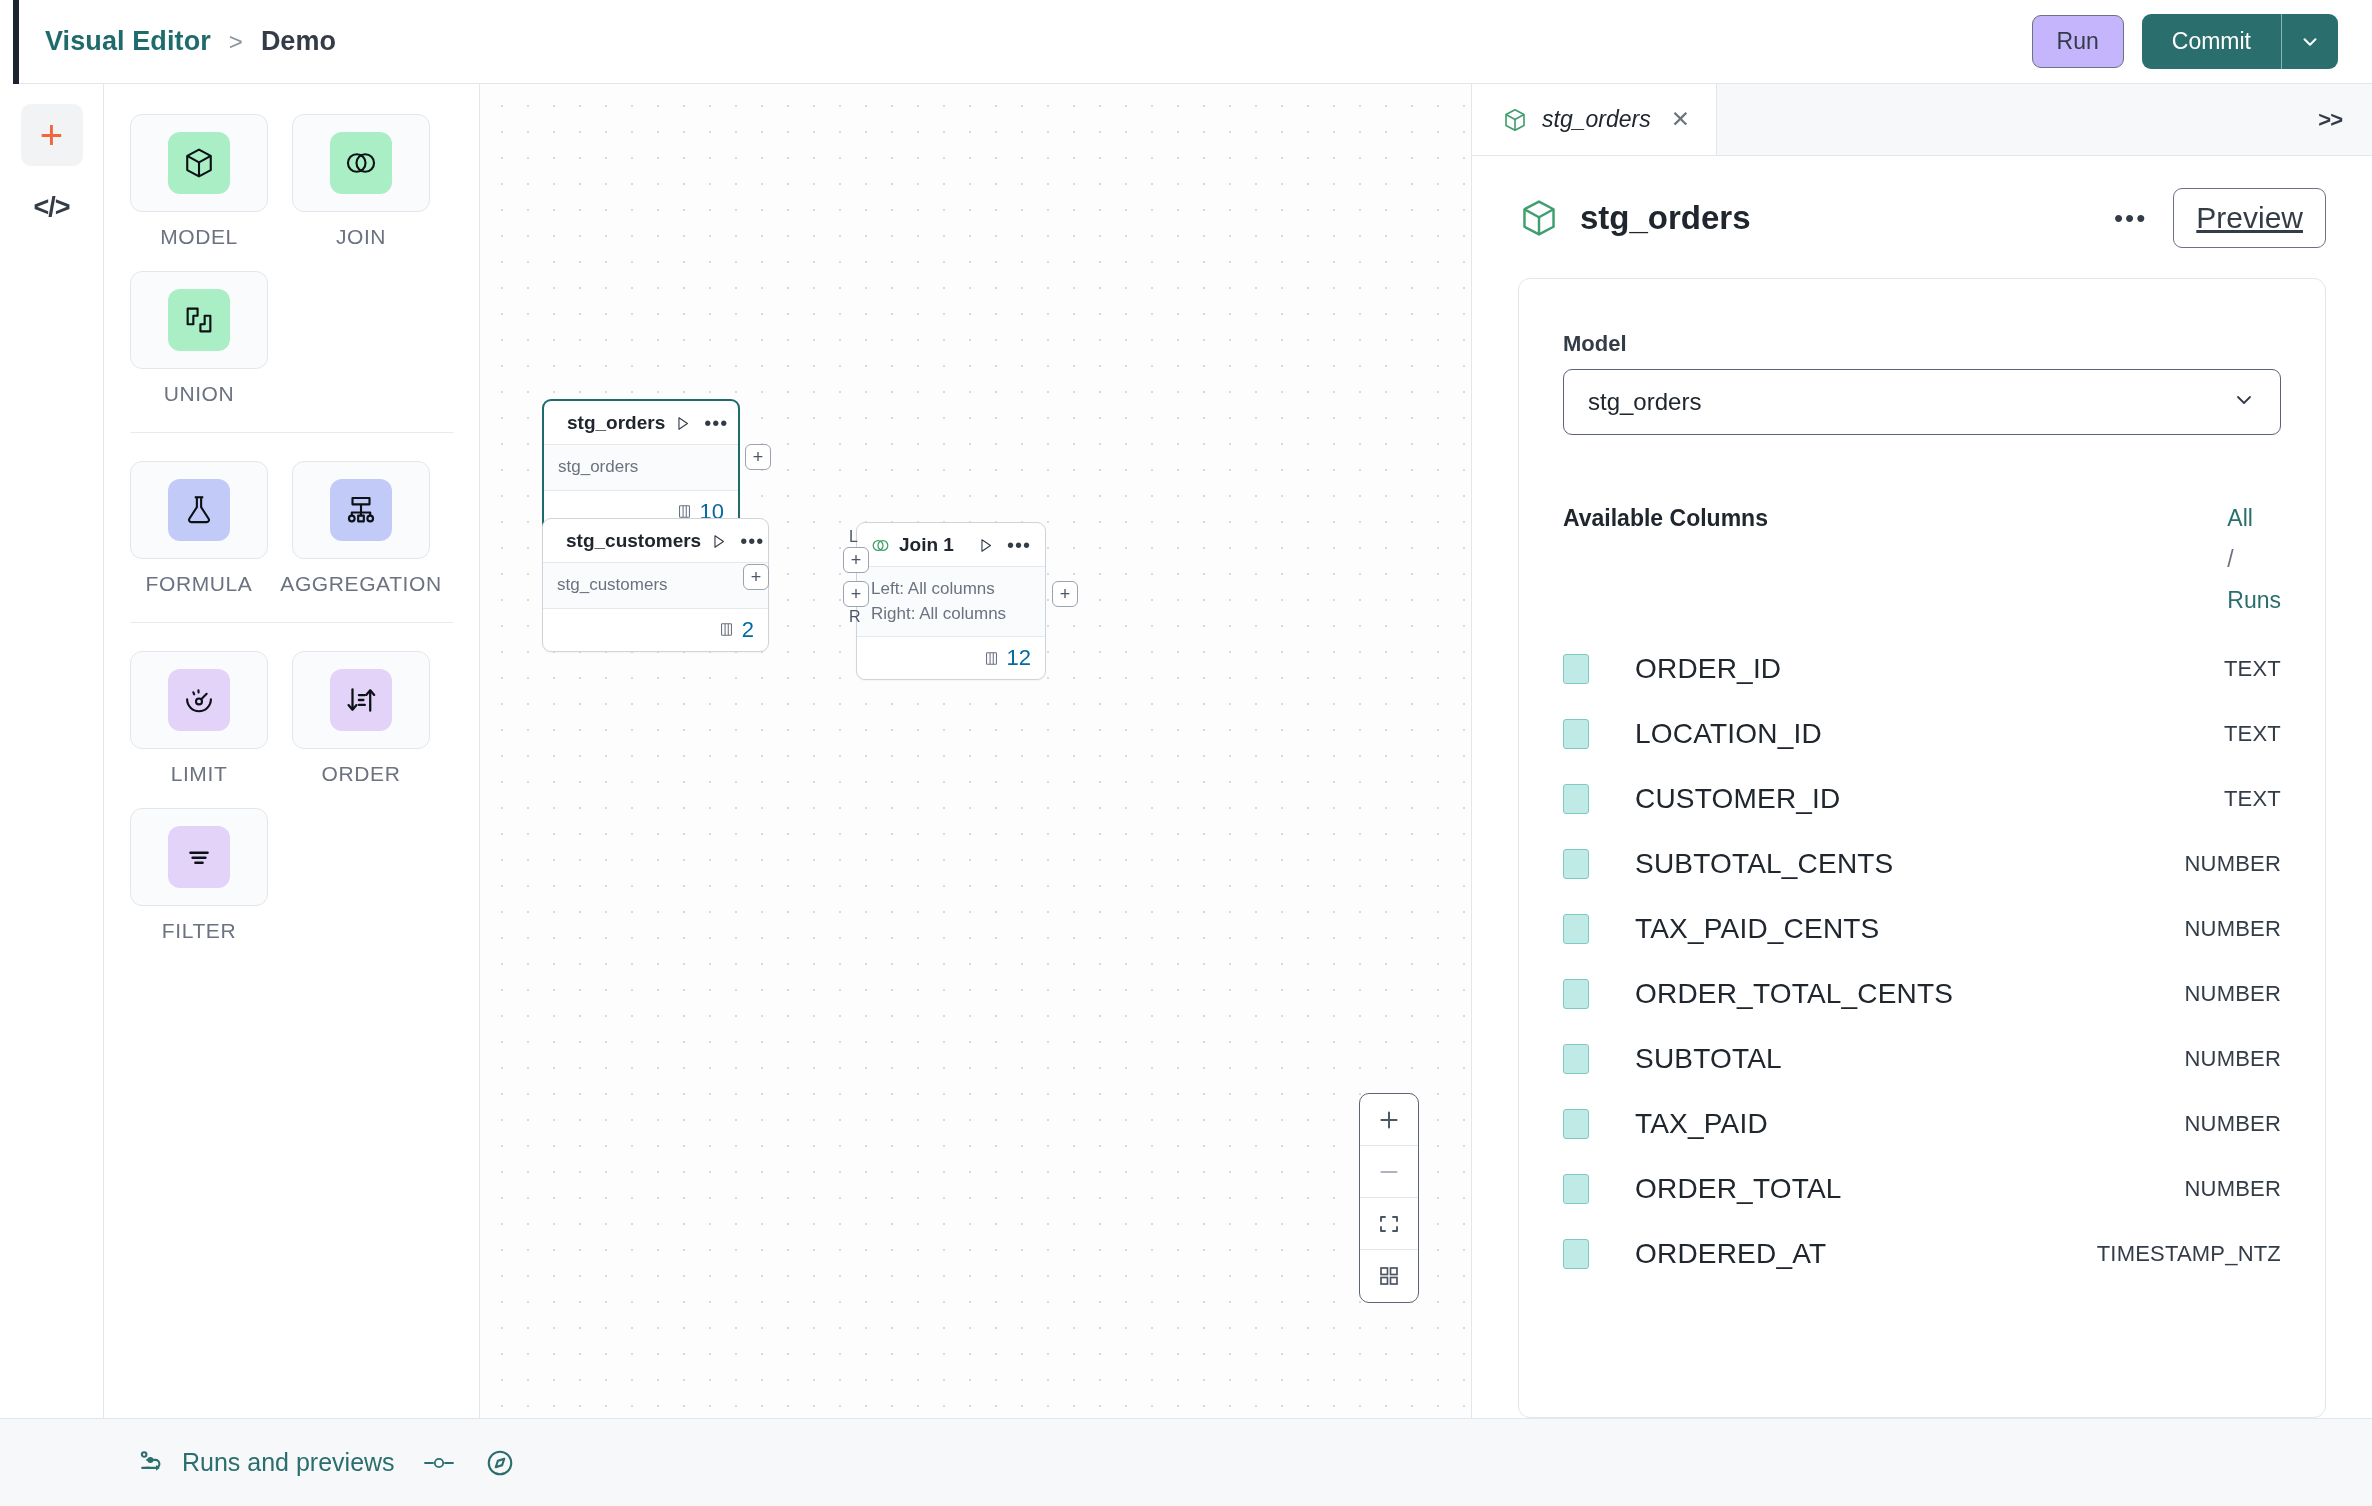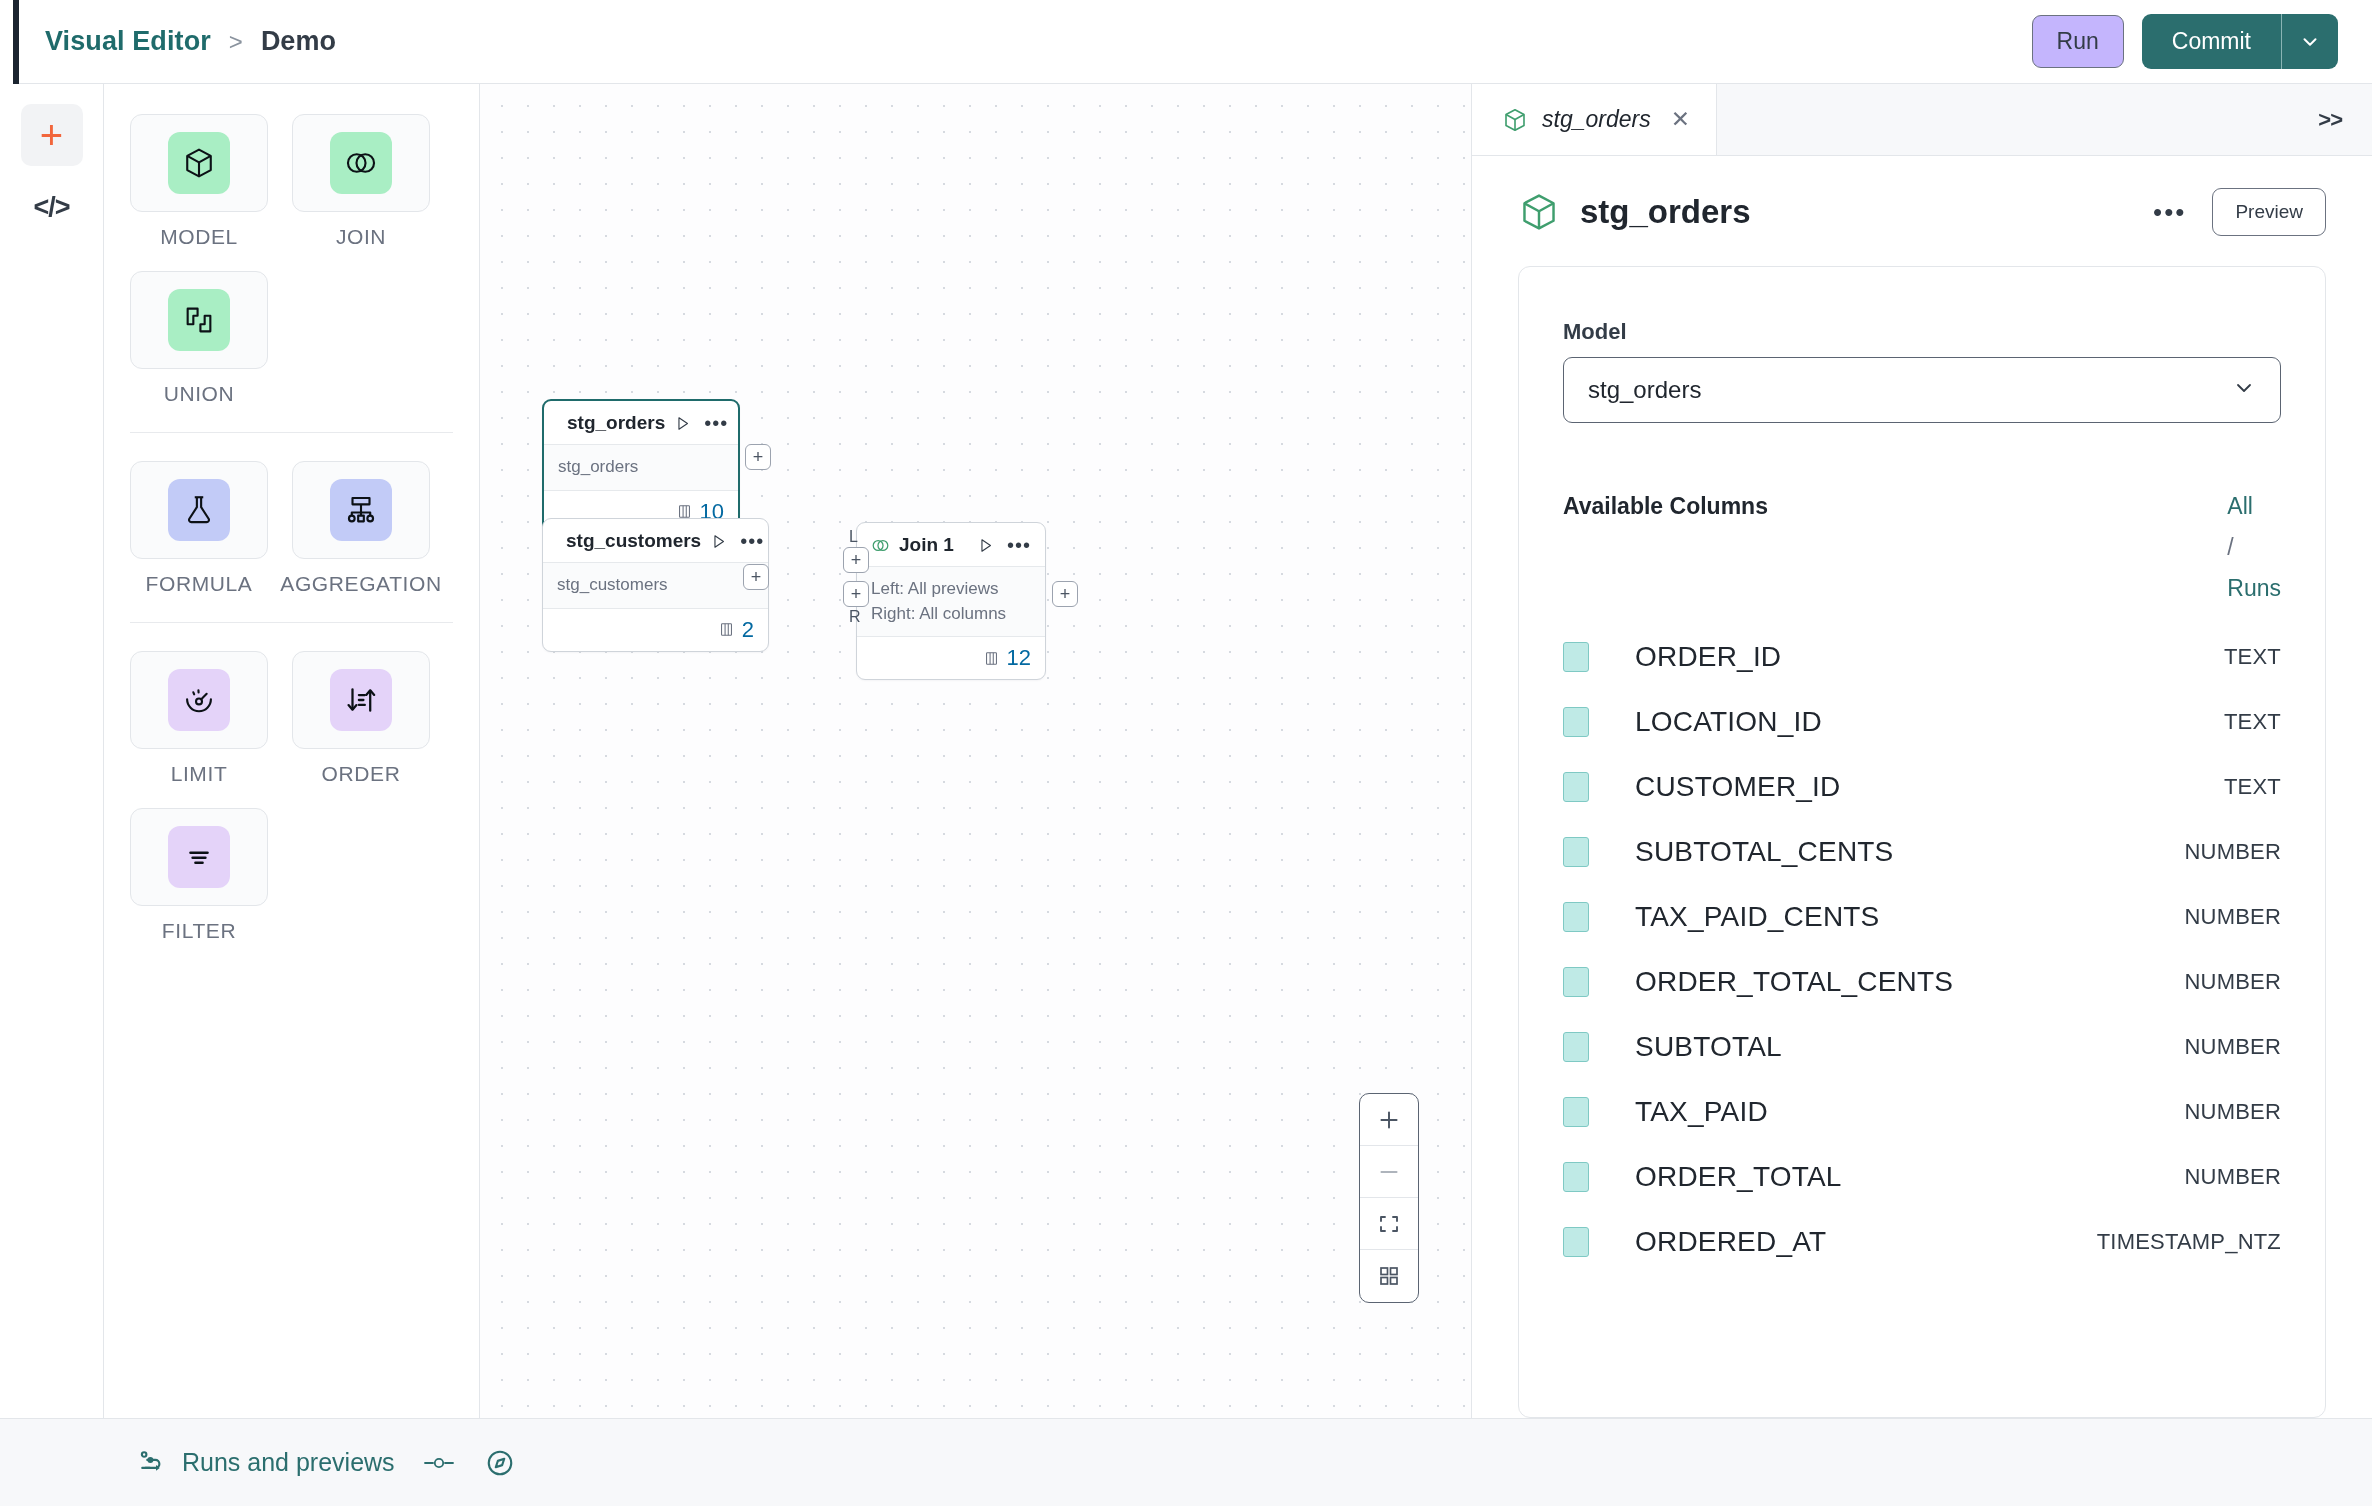--- a/index.html
+++ b/index.html
@@ -146,21 +146,21 @@
   .rp-tab-close { color: #6b7280; font-size: 23px; margin-left: 6px; cursor: pointer; }
   .rp-tabs-spacer { flex: 1 1 auto; display: flex; align-items: center; justify-content: flex-end; padding-right: 30px; }
   .rp-expand { color: #333c47; font-size: 22px; font-weight: 600; cursor: pointer; letter-spacing: -1px; }
 
   .rp-header { flex: 0 0 auto; display: flex; align-items: center; padding: 32px 46px 30px 46px; gap: 20px; }
   .rp-title { font-size: 33px; font-weight: 700; color: #20262e; }
   .rp-header-actions { margin-left: auto; display: flex; align-items: center; gap: 26px; }
   .rp-dots { color: #333c47; font-size: 26px; line-height: 10px; cursor: pointer; letter-spacing: 2px; }
   .btn-preview {
     border: 1px solid #6b7280; border-radius: 9px; background: #fff; color: #333c47;
-    font-size: 19px; padding: 12px 22px; cursor: pointer; font-family: inherit;
+    font-size: 30px; padding: 12px 22px; cursor: pointer; font-family: inherit; text-decoration: underline;
   }
 
   .rp-card {
     margin: 0 46px; border: 1px solid #e3e6ea; border-radius: 12px;
     flex: 1 1 auto; min-height: 0; overflow: hidden; display: flex; flex-direction: column;
     padding: 52px 44px 0 44px;
   }
   .field-label { font-size: 22px; font-weight: 700; color: #333c47; margin-bottom: 12px; }
   .select-box {
     height: 66px; border: 1px solid #5b6472; border-radius: 9px;
@@ -434,21 +434,21 @@
           <span class="fn-head-actions">
             <span class="fn-play">
                 <svg width="17" height="17" viewBox="0 0 24 24" fill="none" stroke="#333c47" stroke-width="1.6" stroke-linejoin="round">
                   <polygon points="7 4 19 12 7 20"></polygon>
                 </svg>
               </span>
             <span class="fn-dots">•••</span>
           </span>
         </div>
         <div class="fn-body">
-          <div class="fn-body-line">Left: All previews</div>
+          <div class="fn-body-line">Left: All columns</div>
           <div class="fn-body-line">Right: All columns</div>
         </div>
         <div class="fn-foot">
           <svg width="17" height="17" viewBox="0 0 24 24" fill="none" stroke="#6b7280" stroke-width="1.5">
               <rect x="5" y="4" width="14" height="16" rx="1"></rect>
               <path d="M10 4v16"></path>
               <path d="M14.5 4v16"></path>
             </svg>
           <span class="fn-colcount">12</span>
         </div>

